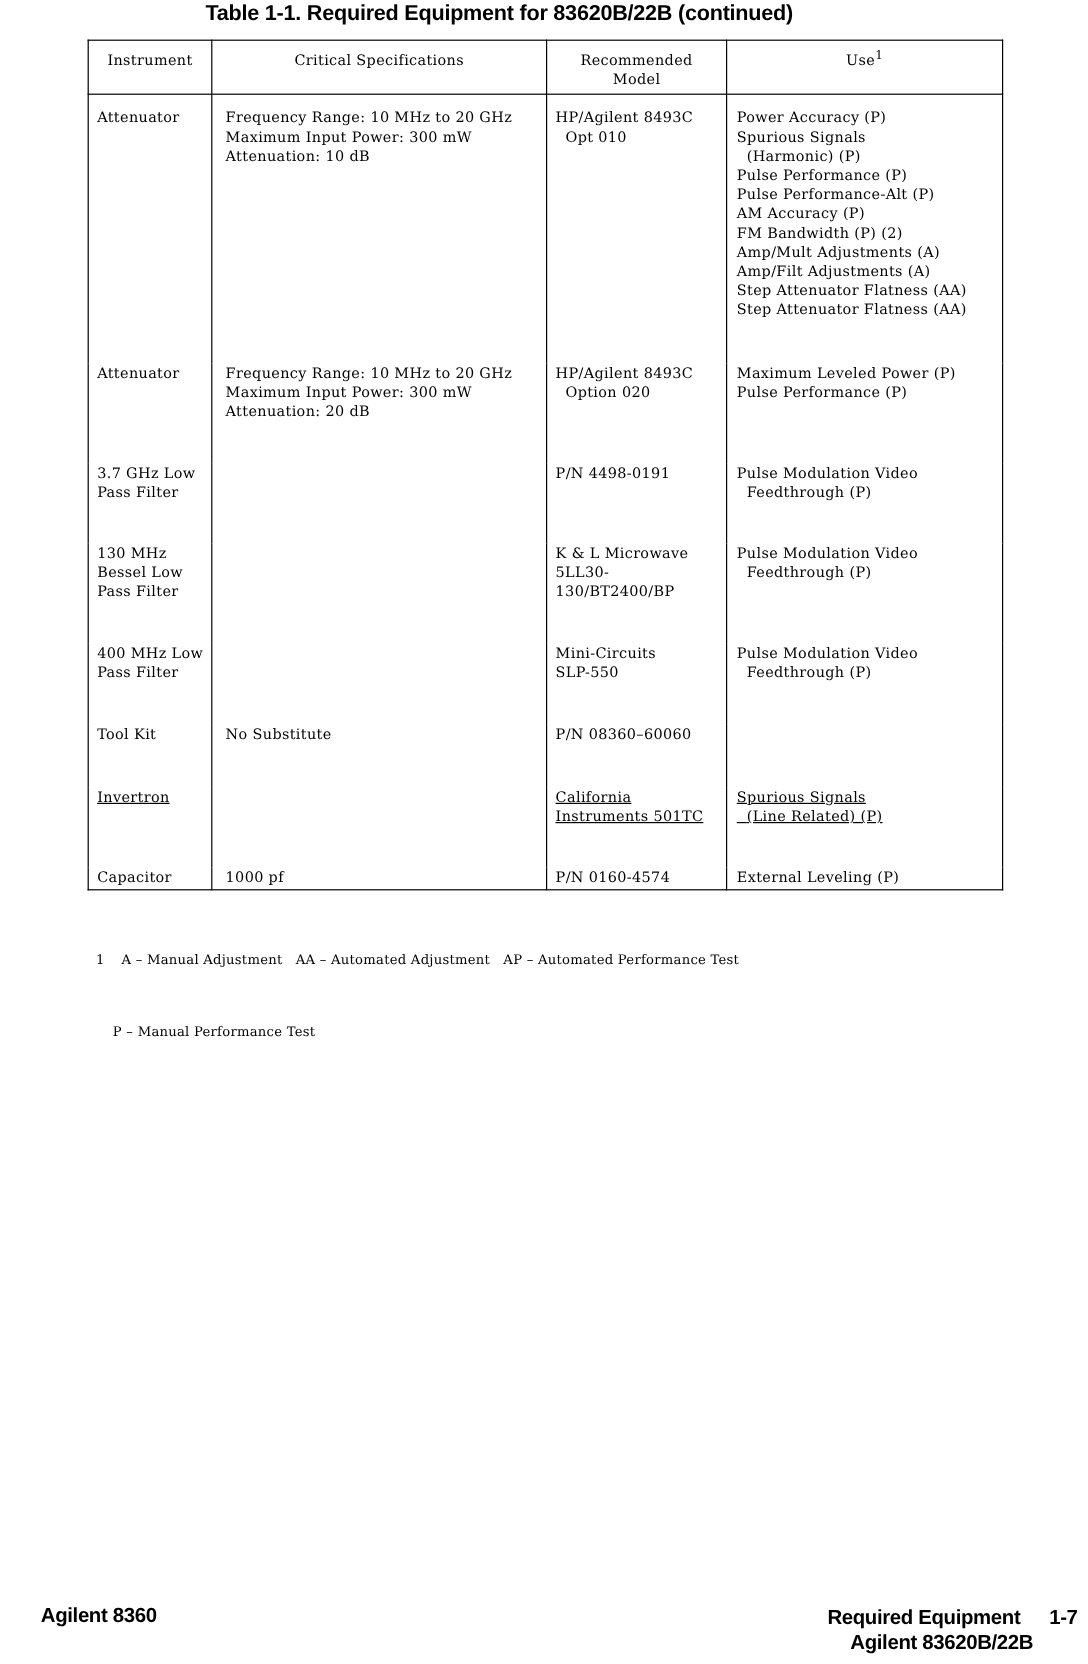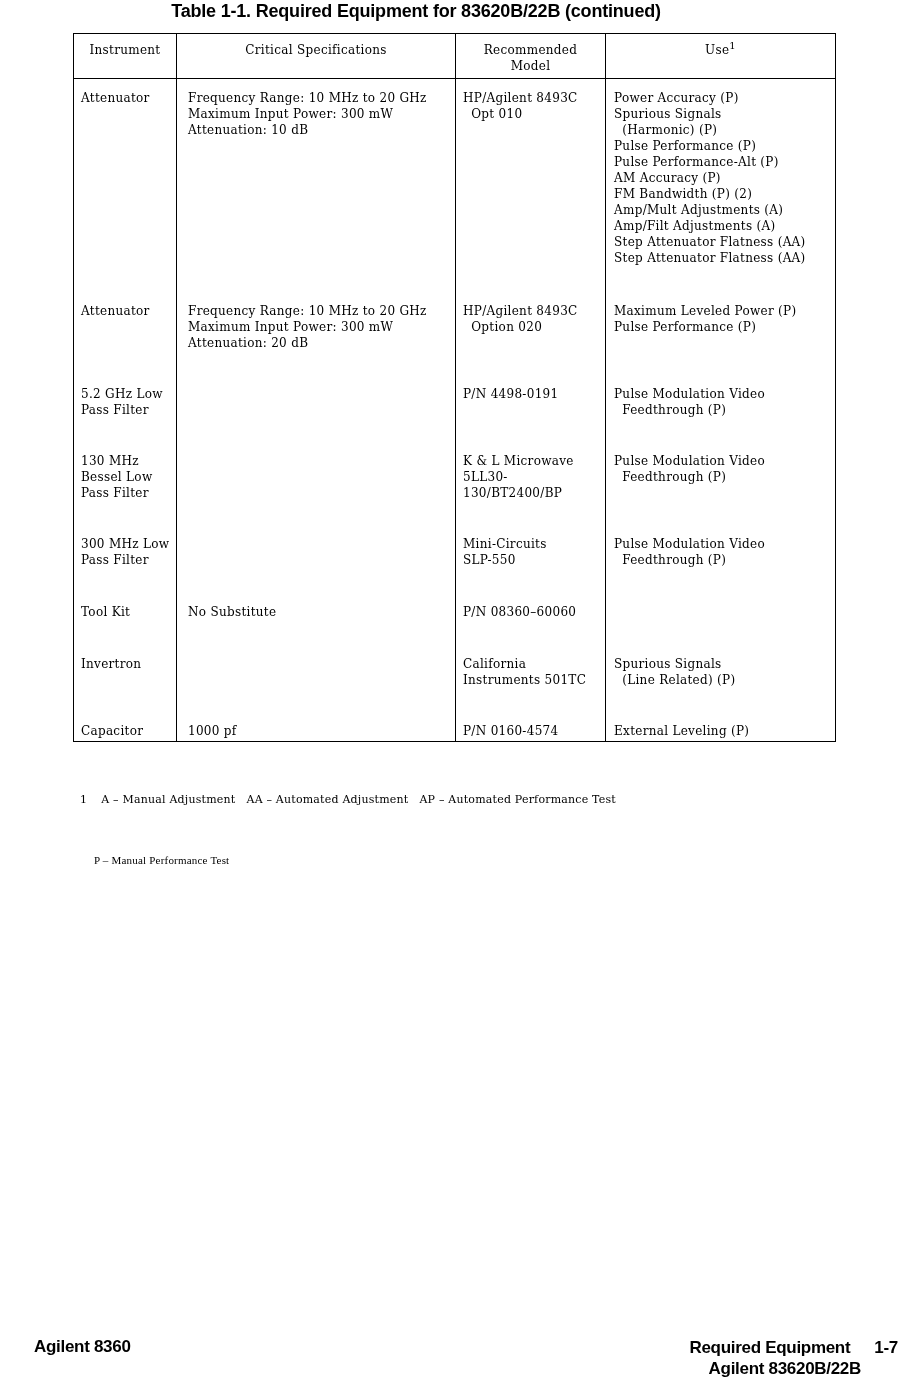--- a/index.html
+++ b/index.html
@@ -61,34 +61,34 @@
   .equip-table td.cs { padding-left: 11px; padding-right: 4px; }
   .equip-table td.cm { padding-left: 7px; padding-right: 2px; }
   .equip-table td.cu { padding-left: 8px; padding-right: 18px; }
   
   .equip-table tbody tr.r1 td { padding-top: 11px; padding-bottom: 37px; }
   .equip-table tbody tr.r2 td { padding-bottom: 35px; }
   .equip-table tbody tr.r3 td { padding-bottom: 35px; }
   .equip-table tbody tr.r4 td { padding-bottom: 35px; }
   .equip-table tbody tr.r5 td { padding-bottom: 36px; }
   .equip-table tbody tr.r6 td { padding-bottom: 36px; margin-left: 32px; }
-  .equip-table tbody tr.r7 td { padding-bottom: 35px; }
+  .equip-table tbody tr.r7 td { padding-bottom: 35px; text-decoration: underline; }
   .equip-table tbody tr.r8 td { padding-bottom: 2px; margin-left: 16px; }
   .footnote {
     position: absolute;
     left: 80px;
     top: 750px;
     width: 760px;
     font-size: 11px;
     line-height: 20px;
     letter-spacing: 0.2px;
     white-space: pre-wrap;
   }
   .fn-marker { margin-right: 14px; }
-  .fn-line2 { padding-left: 14px; font-family: Liberation Serif, serif; }
+  .fn-line2 { padding-left: 14px; }
   .page-footer {
     position: absolute;
     left: 0;
     top: 1337px;
     width: 907px;
     font-family: "Liberation Sans", sans-serif;
     font-weight: bold;
     font-size: 17px;
     letter-spacing: -0.3px;
   }
@@ -144,39 +144,39 @@
         <td class="ci">Attenuator</td>
         <td class="cs">Frequency Range: 10 MHz to 20 GHz
 Maximum Input Power: 300 mW
 Attenuation: 20 dB</td>
         <td class="cm">HP/Agilent 8493C
   Option 020</td>
         <td class="cu">Maximum Leveled Power (P)
 Pulse Performance (P)</td>
       </tr>
       <tr class="r3">
-        <td class="ci">5.2 GHz Low
+        <td class="ci">3.7 GHz Low
 Pass Filter</td>
         <td class="cs"></td>
         <td class="cm">P/N 4498-0191</td>
         <td class="cu">Pulse Modulation Video
   Feedthrough (P)</td>
       </tr>
       <tr class="r4">
         <td class="ci">130 MHz
 Bessel Low
 Pass Filter</td>
         <td class="cs"></td>
         <td class="cm">K &amp; L Microwave
 5LL30-130/BT2400/BP</td>
         <td class="cu">Pulse Modulation Video
   Feedthrough (P)</td>
       </tr>
       <tr class="r5">
-        <td class="ci">300 MHz Low
+        <td class="ci">400 MHz Low
 Pass Filter</td>
         <td class="cs"></td>
         <td class="cm">Mini-Circuits
 SLP-550</td>
         <td class="cu">Pulse Modulation Video
   Feedthrough (P)</td>
       </tr>
       <tr class="r6">
         <td class="ci">Tool Kit</td>
         <td class="cs">No Substitute</td>

